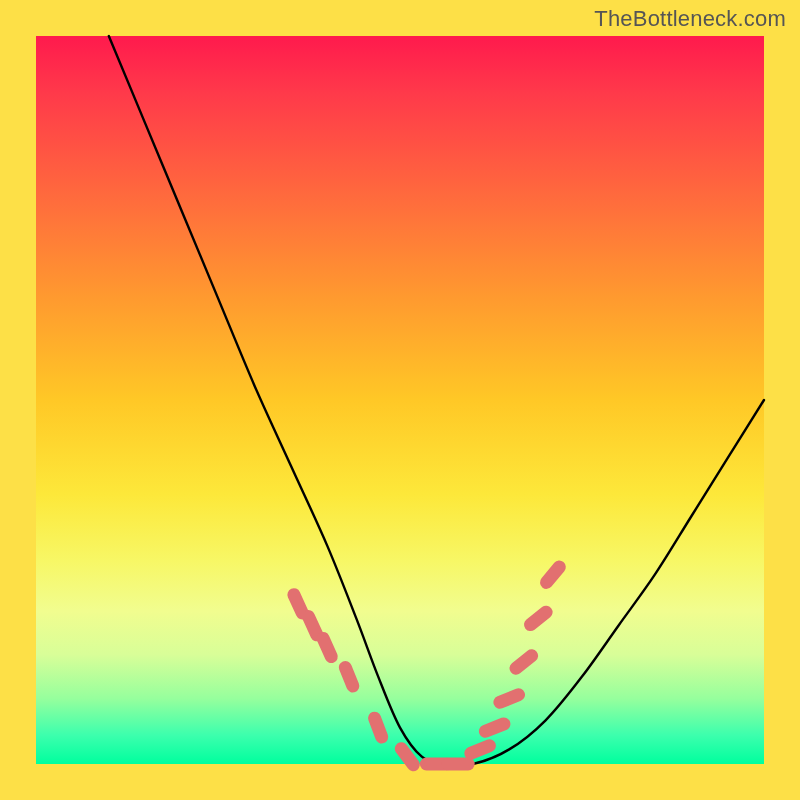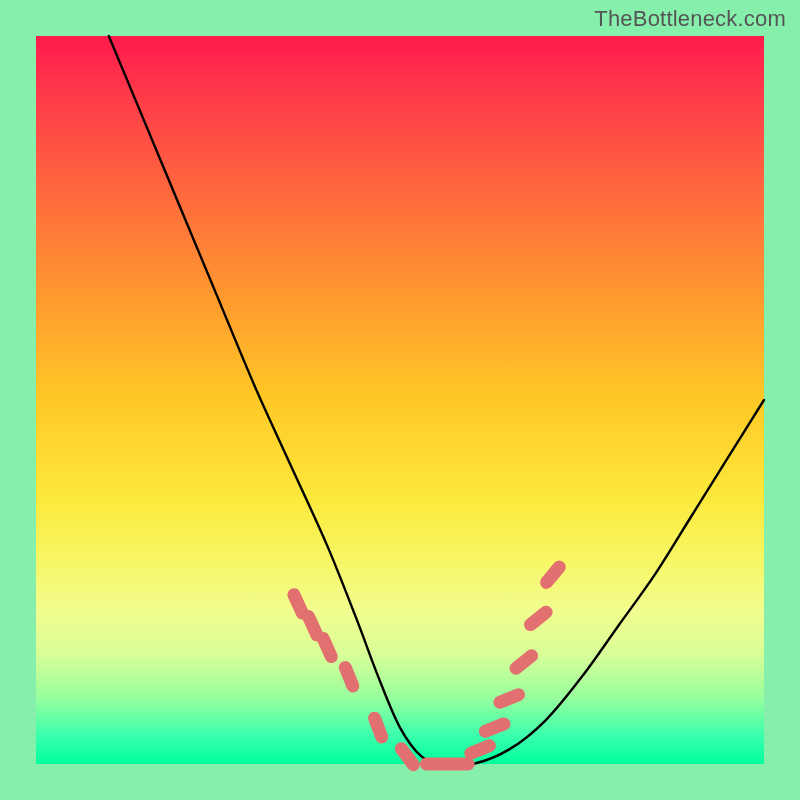--- a/index.html
+++ b/index.html
@@ -8,21 +8,21 @@
     width: 800px;
     height: 800px;
     background: #000;
     overflow: hidden;
     font-family: Arial, Helvetica, sans-serif;
   }
   .frame {
     position: relative;
     width: 800px;
     height: 800px;
-    background: #86efac;
+    background: #fde047;
   }
   .plot-area {
     position: absolute;
     left: 36px;
     top: 36px;
     width: 728px;
     height: 728px;
     background: linear-gradient(
       to bottom,
       #ff1a4d 0%,

